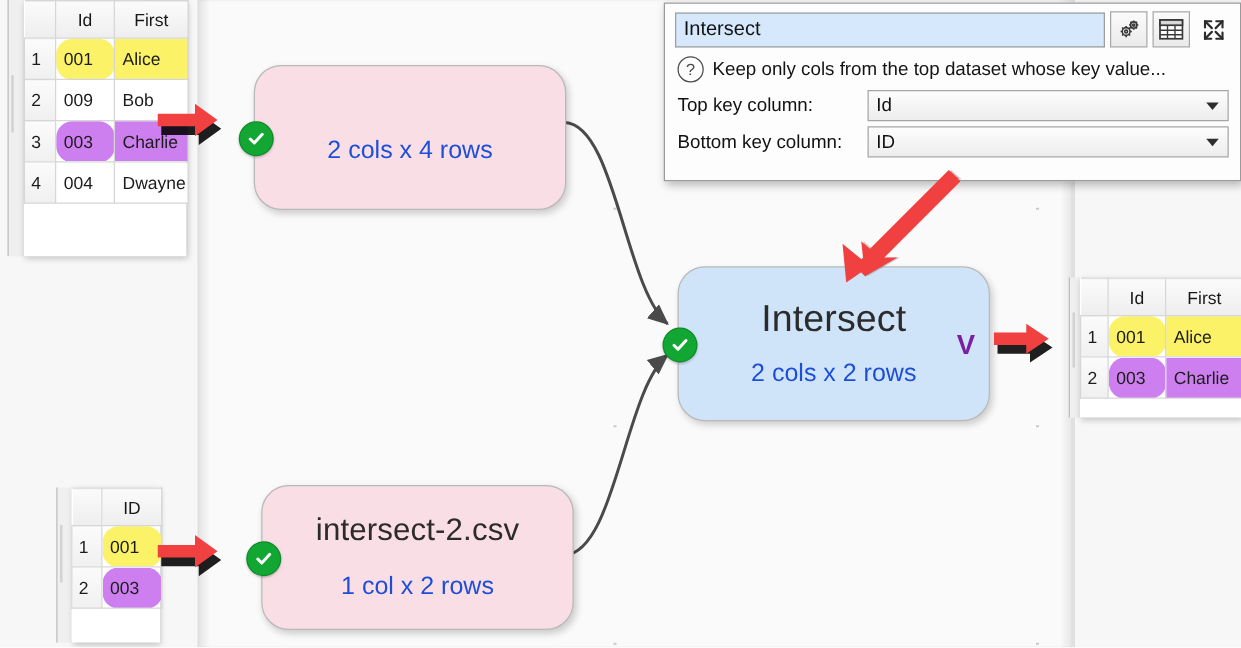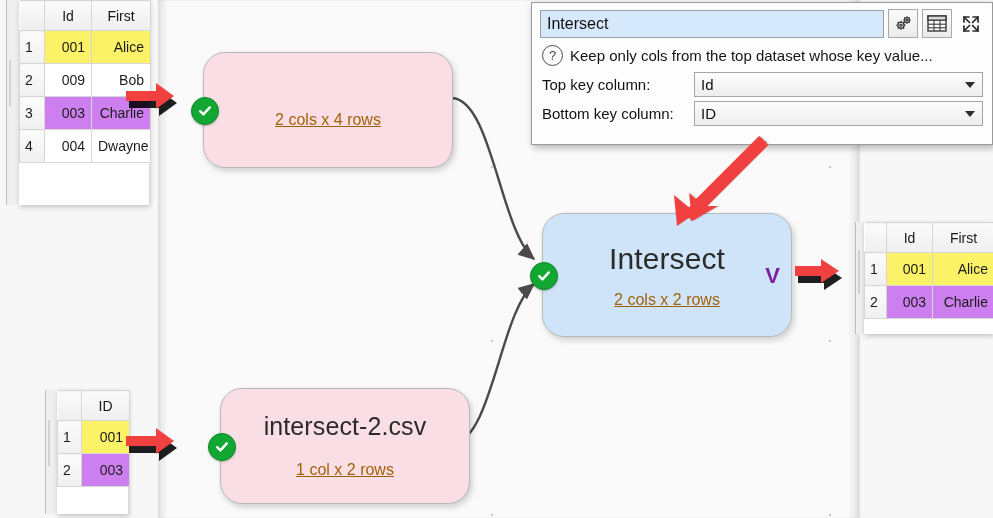--- a/index.html
+++ b/index.html
@@ -70,23 +70,22 @@
   .node.blue  { background: #cfe4f9; }
   .node-title {
     color: #2b2b2b;
     font-size: 25px;
     letter-spacing: 0.1px;
     line-height: 1.1;
   }
   .node.blue .node-title { font-size: 30px; }
   .node-sub {
     margin-top: 20px;
-    color: #a16207;
-    font-size: 16px;
-    text-decoration: underline;
+    color: #1d4ed8;
+    font-size: 20px;
   }
   .node.blue .node-sub { margin-top: 16px; }
 
   .node-check {
     position: absolute;
     width: 26px; height: 26px;
     border-radius: 50%;
     background: #12a733;
     border: 1px solid #0d8a28;
     display: flex;
@@ -149,22 +148,22 @@
     height: 30px;
   }
   table.grid th.corner { border-left: none; }
   table.grid td.rowhdr {
     background: linear-gradient(to bottom, #fbfbfb, #f0f0f0);
     text-align: left;
     color: #1c1c1c;
     width: 24px;
     padding: 0 5px;
   }
-  td.num { text-align: right; }
-  td.txt { text-align: right; }
+  td.num { text-align: left; border-radius: 13px; }
+  td.txt { text-align: left; }
   .hl-yellow { background: #fbf267; }
   .hl-purple { background: #cd7ff0; }
   .cell-plain { background: #ffffff; }
 
   
   .props {
     position: absolute;
     left: 531px; top: 2px;
     width: 462px; height: 143px;
     background: #fdfdfd;
@@ -271,21 +270,21 @@
 
   <div class="node pink" style="left:203px; top:52px; width:250px; height:116px;">
     <div class="node-sub">2 cols x 4 rows</div>
     <div class="node-check" style="left:-13px; top:44px;">
       <svg width="16" height="16" viewBox="0 0 16 16">
         <path d="M3.2 8.2 L6.4 11.4 L12.8 4.4" fill="none" stroke="#ffffff" stroke-width="2.4" stroke-linecap="round" stroke-linejoin="round"></path>
       </svg>
     </div>
   </div>
 
-  <div class="node pink" style="left:220px; top:388px; width:250px; height:116px;">
+  <div class="node pink" style="left:209px; top:388px; width:250px; height:116px;">
     <div class="node-title">intersect-2.csv</div>
     <div class="node-sub">1 col x 2 rows</div>
     <div class="node-check" style="left:-13px; top:44px;">
       <svg width="16" height="16" viewBox="0 0 16 16">
         <path d="M3.2 8.2 L6.4 11.4 L12.8 4.4" fill="none" stroke="#ffffff" stroke-width="2.4" stroke-linecap="round" stroke-linejoin="round"></path>
       </svg>
     </div>
   </div>
 
   <div class="node blue" style="left:542px; top:213px; width:250px; height:124px;">

